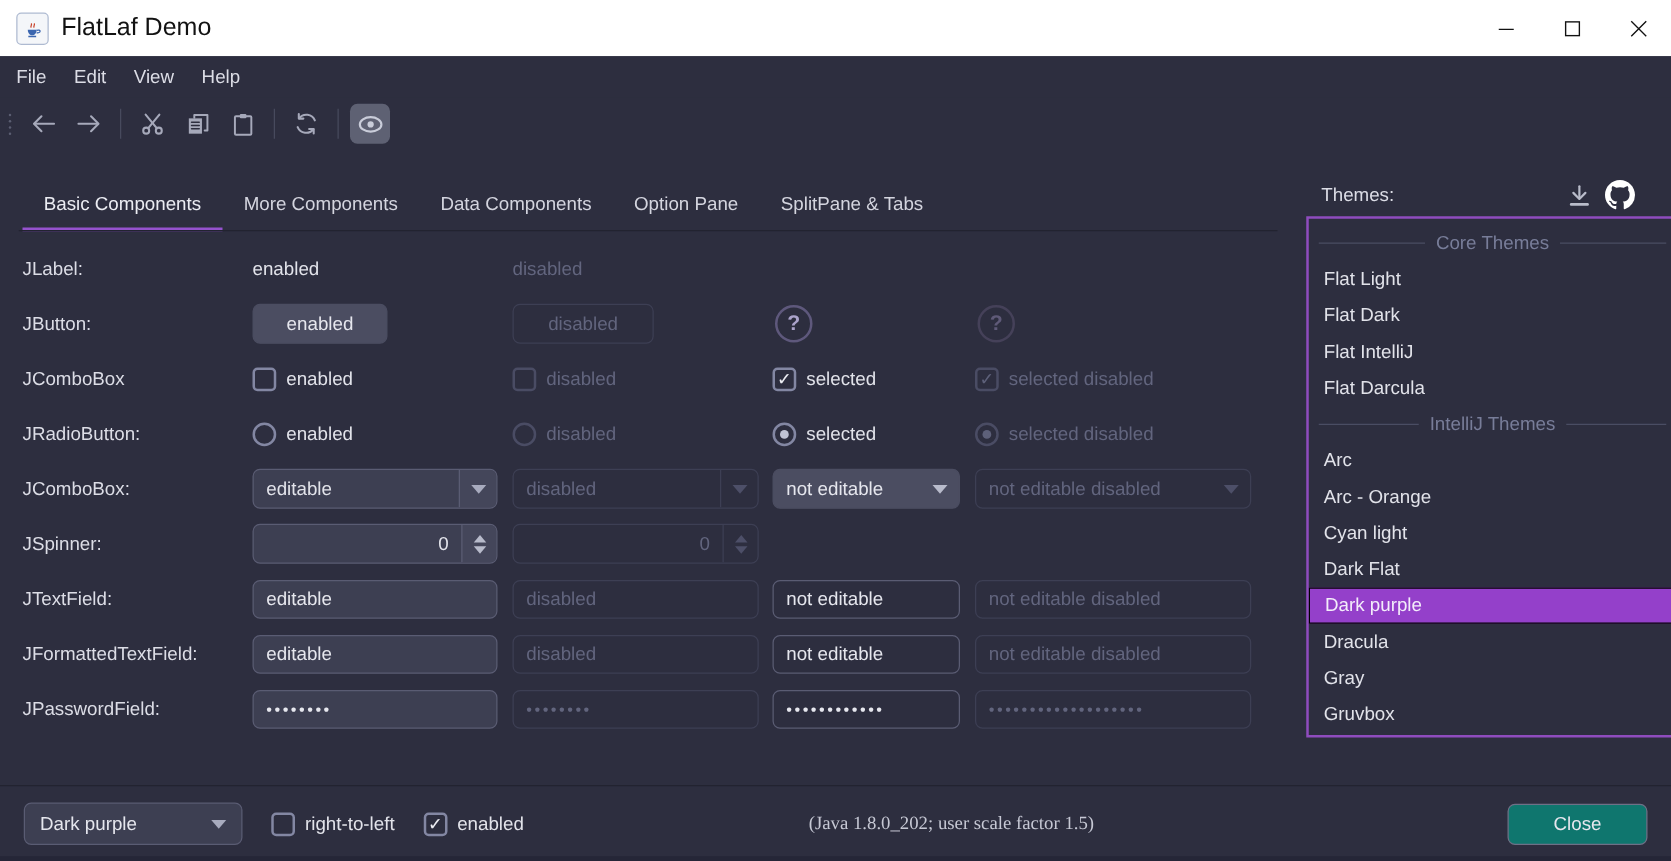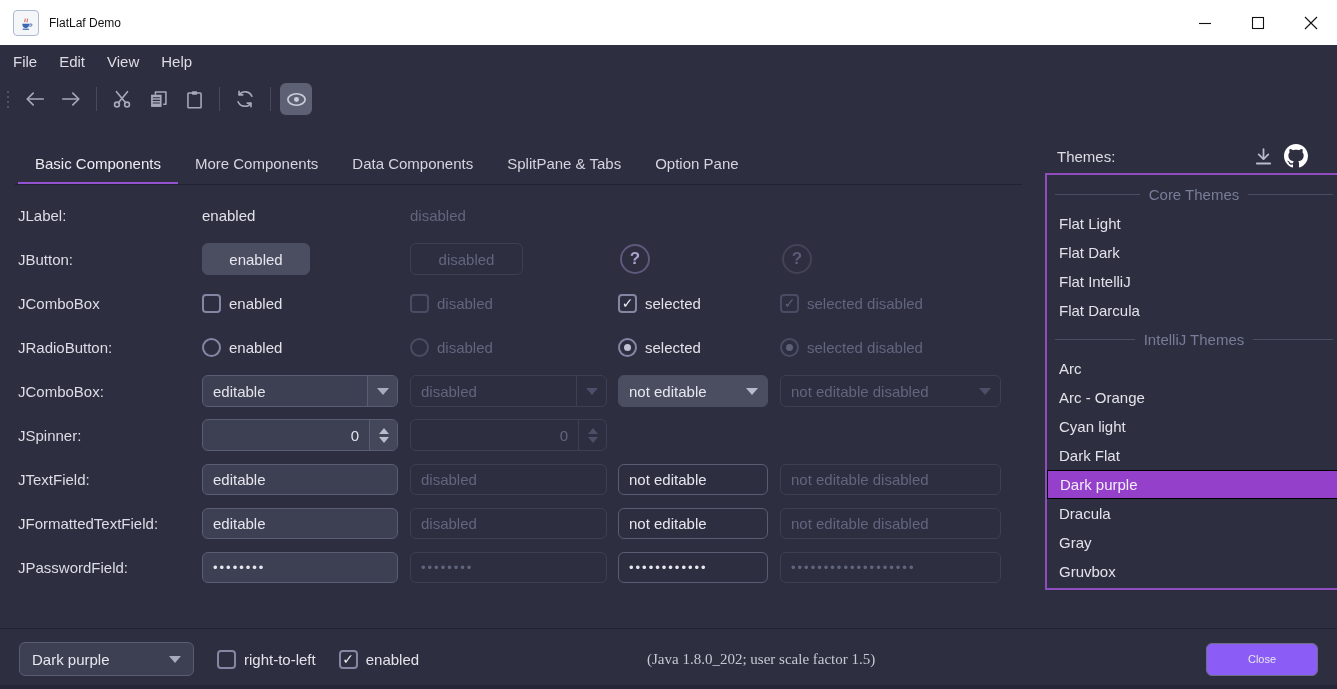--- a/index.html
+++ b/index.html
@@ -10,21 +10,21 @@
     color:#e2e3ea;
     overflow:hidden;
     position:relative;
     font-size:15px;
   }
   svg { display:block; }
 
   
   .titlebar { height:45px; background:#ffffff; display:flex; align-items:center; padding-left:13px; }
   .app-icon { width:26px; height:26px; border-radius:4px; background:#f4f6f9; border:1px solid #aebad1; display:flex; align-items:center; justify-content:center; margin-right:10px; }
-  .title-text { color:#121212; font-size:12px; }
+  .title-text { color:#121212; font-size:20px; }
   .win-controls { margin-left:auto; display:flex; height:100%; }
   .win-btn { width:53px; height:100%; display:flex; align-items:center; justify-content:center; }
 
   
   .menubar { height:33px; display:flex; align-items:center; color:#dcdde6; padding-left:2px; background:#2d2e3f; }
   .menu-item { padding:0 11px; line-height:33px; }
 
   
   .toolbar { height:42px; display:flex; align-items:center; padding-left:5px; background:#2d2e3f; }
   .grip { width:8px; height:26px; display:flex; flex-direction:column; justify-content:center; gap:3px; margin-right:4px; }
@@ -114,21 +114,21 @@
   .list-scrollbar { position:absolute; right:0; top:0; bottom:0; width:14px; background:#373945; }
   .list-scrollbar .thumb { position:absolute; left:1px; right:1px; top:1px; height:104px; background:#5d6069; }
 
   
   .bottombar { position:absolute; left:0; right:0; bottom:0; height:61px; border-top:1px solid #222330; display:flex; align-items:center; padding:0 19px; background:#2d2e3f; }
   .bottombar::after { content:""; position:absolute; left:0; right:0; bottom:0; height:4px; background:#252637; }
   .bb-combo { width:175px; height:34px; border-radius:6px; border:1px solid #5a5c73; background:#3d3f52; display:flex; align-items:center; padding:0 12px; color:#e6e7ee; }
   .bb-combo .tri-down { margin-left:auto; }
   .bb-check { display:flex; align-items:center; margin-left:23px; }
   .bb-status { position:absolute; left:647px; color:#c6c8d4;font-family:Liberation Serif, serif; }
-  .close-btn { margin-left:auto; width:112px; height:33px; background:#8b5cf6; border:1px solid #6e7086; border-radius:6px; color:#e6e7ee; font-size:11px; display:flex; align-items:center; justify-content:center; }
+  .close-btn { margin-left:auto; width:112px; height:33px; background:#0f766e; border:1px solid #6e7086; border-radius:6px; color:#e6e7ee; font-size:15px; display:flex; align-items:center; justify-content:center; }
 </style>
 </head>
 <body>
 
 <div class="titlebar">
   <div class="app-icon">
     <svg width="20" height="20" viewBox="0 0 24 24">
       <path d="M7.5 13h8.5c0 3.2-2 5.3-4.3 5.3S7.5 16.2 7.5 13z" fill="#3b66b0"></path>
       <path d="M16 13.6c1.8-.7 3.3-.3 3.3.7 0 1-1.6 1.9-3.3 1.4" stroke="#3b66b0" stroke-width="1.2" fill="none"></path>
       <path d="M8 19.5h7.5" stroke="#3b66b0" stroke-width="1.4"></path>
@@ -221,22 +221,22 @@
     </svg>
   </div>
 </div>
 
 <div class="content">
 
   <div class="tabs">
     <div class="tab selected">Basic Components</div>
     <div class="tab">More Components</div>
     <div class="tab">Data Components</div>
+    <div class="tab">Option Pane</div>
     <div class="tab">SplitPane &amp; Tabs</div>
-    <div class="tab">Option Pane</div>
   </div>
   <div class="tabs-baseline"></div>
 
   <div class="grid">
 
     <div class="rlabel">JLabel:</div>
     <div class="cell">
         <span class="txt-on">enabled</span>
       </div>
     <div class="cell">

